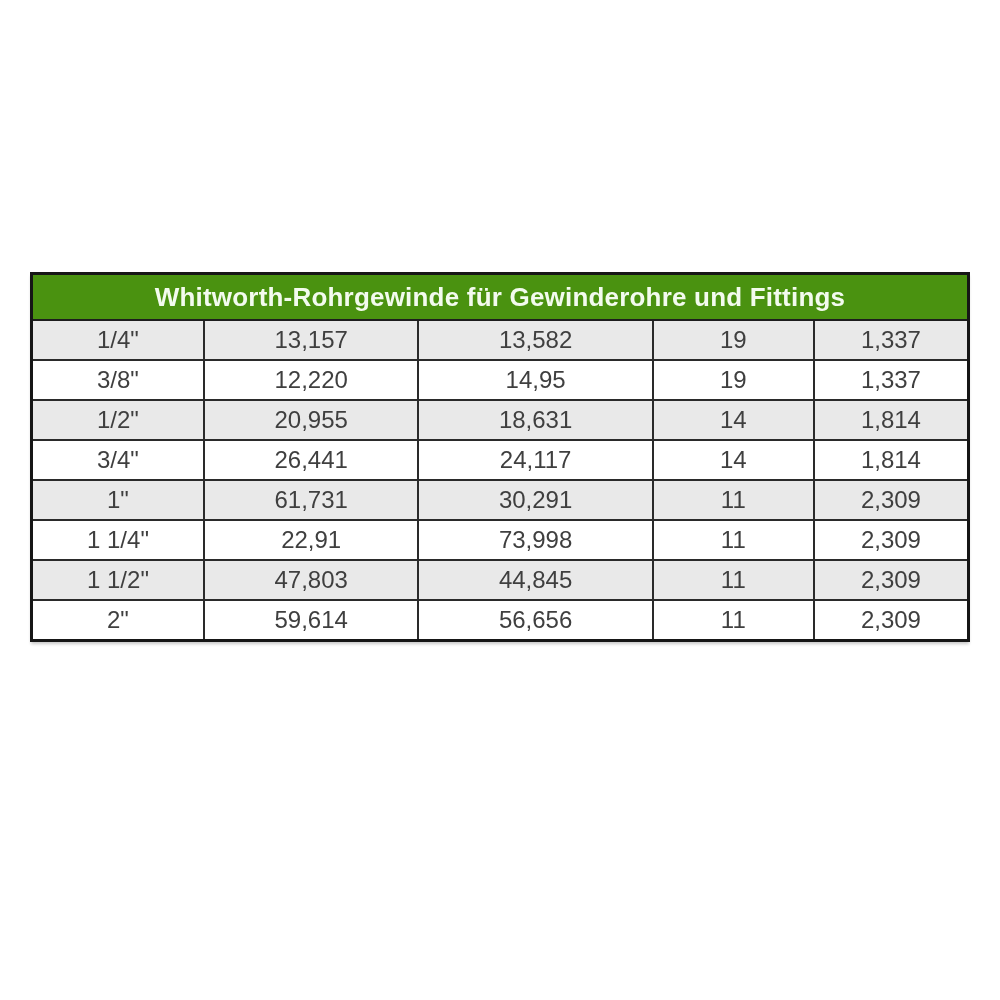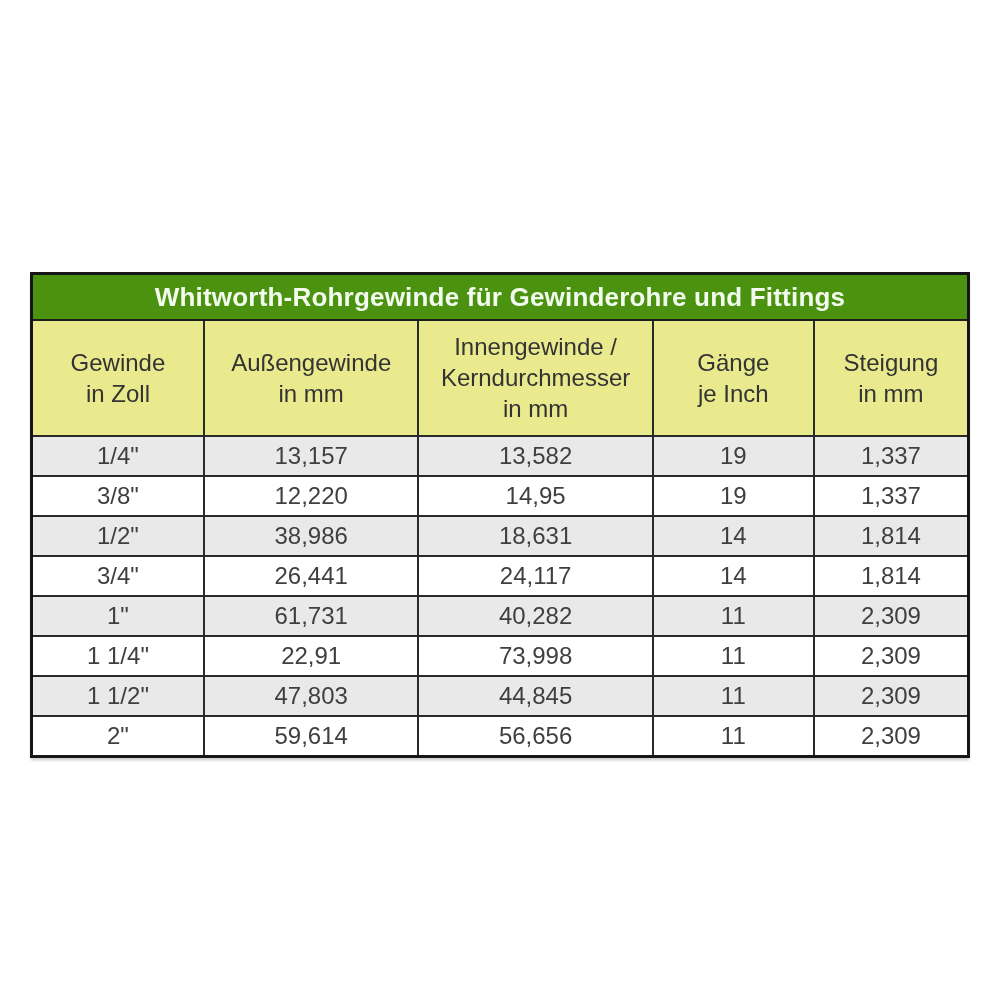--- a/index.html
+++ b/index.html
@@ -80,67 +80,54 @@
       <col class="c1">
         <col class="c2">
         <col class="c3">
         <col class="c4">
         <col class="c5">
     </colgroup>
     <thead>
       <tr>
         <th class="title-cell" colspan="5">Whitworth-Rohrgewinde für Gewinderohre und Fittings</th>
       </tr>
-      <tr>
-        <th class="col-head">Gewinde
-in Zoll</th>
-        <th class="col-head">Außengewinde
-in mm</th>
-        <th class="col-head">Innengewinde /
-Kerndurchmesser
-in mm</th>
-        <th class="col-head">Gänge
-je Inch</th>
-        <th class="col-head">Steigung
-in mm</th>
-      </tr>
     </thead>
     <tbody>
         <tr class="alt">
           <td class="data-cell">1/4"</td>
           <td class="data-cell">13,157</td>
           <td class="data-cell">13,582</td>
           <td class="data-cell">19</td>
           <td class="data-cell">1,337</td>
         </tr>
         <tr>
           <td class="data-cell">3/8"</td>
           <td class="data-cell">12,220</td>
           <td class="data-cell">14,95</td>
           <td class="data-cell">19</td>
           <td class="data-cell">1,337</td>
         </tr>
         <tr class="alt">
           <td class="data-cell">1/2"</td>
-          <td class="data-cell">38,986</td>
+          <td class="data-cell">20,955</td>
           <td class="data-cell">18,631</td>
           <td class="data-cell">14</td>
           <td class="data-cell">1,814</td>
         </tr>
         <tr>
           <td class="data-cell">3/4"</td>
           <td class="data-cell">26,441</td>
           <td class="data-cell">24,117</td>
           <td class="data-cell">14</td>
           <td class="data-cell">1,814</td>
         </tr>
         <tr class="alt">
           <td class="data-cell">1"</td>
           <td class="data-cell">61,731</td>
-          <td class="data-cell">40,282</td>
+          <td class="data-cell">30,291</td>
           <td class="data-cell">11</td>
           <td class="data-cell">2,309</td>
         </tr>
         <tr>
           <td class="data-cell">1 1/4"</td>
           <td class="data-cell">22,91</td>
           <td class="data-cell">73,998</td>
           <td class="data-cell">11</td>
           <td class="data-cell">2,309</td>
         </tr>

